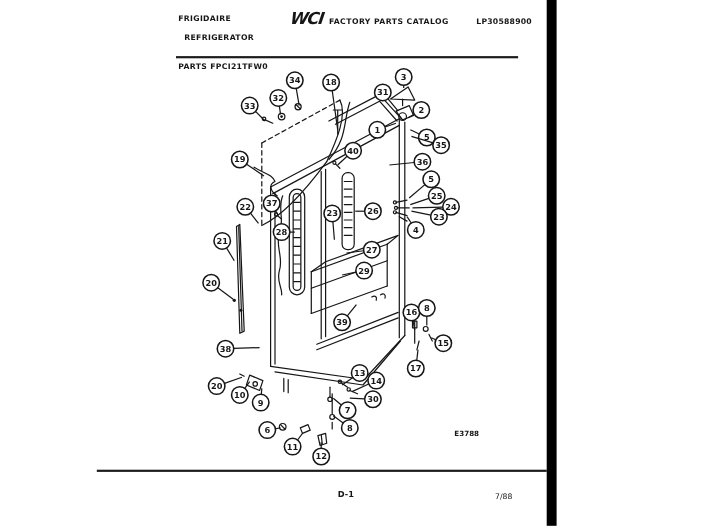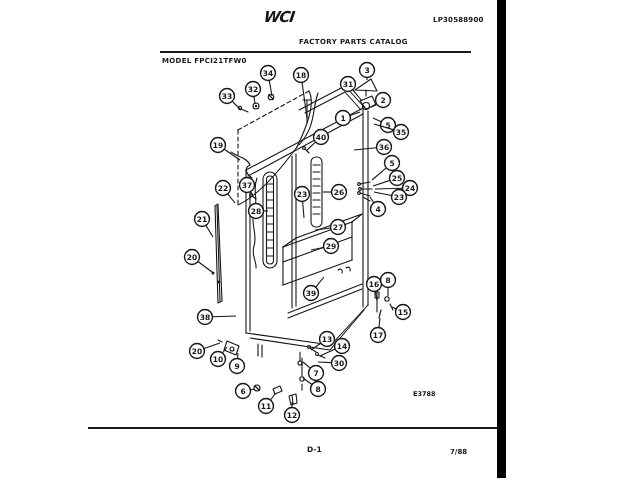--- a/index.html
+++ b/index.html
@@ -2,50 +2,52 @@
 <html><head>
 <meta charset="utf-8">
 <style>
   html,body{margin:0;padding:0;background:#fff;}
   .page{position:relative;width:640px;height:480px;background:#fff;overflow:hidden;
         font-family:"DejaVu Sans",sans-serif;color:#161616;}
   .abs{position:absolute;white-space:pre;}
   .brand{left:162px;top:13px;font-size:7px;font-weight:bold;line-height:8.5px;letter-spacing:.3px;}
   .logo{left:264px;top:8px;font-size:15px;font-weight:900;font-style:italic;letter-spacing:-1px;
         transform:skewX(-8deg);}
-  .cat-title{left:299px;top:16px;font-size:7px;font-weight:bold;letter-spacing:.4px;margin-top:22px;}
+  .cat-title{left:299px;top:16px;font-size:7px;font-weight:bold;letter-spacing:.4px;}
   .doc-num{left:423px;top:16px;font-size:7px;font-weight:bold;letter-spacing:.2px;margin-left:10px;}
   .hr1{left:160px;top:51px;width:311px;height:2px;background:#1c1c1c;}
   .model{left:162px;top:57px;font-size:7px;font-weight:bold;letter-spacing:.3px;}
   .code{left:413px;top:390px;font-size:6.5px;font-weight:bold;}
   .hr2{left:88px;top:427px;width:409px;height:2px;background:#1c1c1c;}
   .pg{left:307px;top:445px;font-size:7.5px;font-weight:bold;}
-  .date{left:450px;top:448px;font-size:7px;font-weight:bold;}
+  .date{left:450px;top:448px;font-size:7px;font-weight:normal;}
   .scan-bar{left:497px;top:0;width:9px;height:478px;background:#000;}
   svg.diagram{position:absolute;left:0;top:0;}
   .art{stroke:#161616;fill:none;stroke-width:1.1;stroke-linecap:round;stroke-linejoin:round;}
   .art .dash{stroke-dasharray:4 3;}
   .art .fill{fill:#161616;stroke:none;}
   #balloon-layer line{stroke:#161616;stroke-width:1.1;}
   #balloon-layer circle{fill:#fff;stroke:#161616;stroke-width:1.4;}
   #balloon-layer text{font-family:"DejaVu Sans",sans-serif;font-size:7.5px;font-weight:bold;
         text-anchor:middle;fill:#161616;}
 </style>
 </head>
 <body>
 
 <div class="page">
 
+  <div class="abs brand"><span>FRIGIDAIRE</span><br>
+  <span>REFRIGERATOR</span></div>
 
   <div class="abs logo">WCI</div>
   <div class="abs cat-title">FACTORY PARTS CATALOG</div>
   <div class="abs doc-num">LP30588900</div>
 
   <div class="abs hr1"></div>
-  <div class="abs model">MODEL FPCI21TFW0</div>
+  <div class="abs model">PARTS FPCI21TFW0</div>
 
   <svg class="diagram" width="640" height="480" viewBox="0 0 640 480">
     <g class="art">
 
       <path d="M363,108 L363,307"></path>
         <path d="M368,111 L368,305"></path>
       <path d="M363,108 L246,170"></path>
         <path d="M363,114 L248,176"></path>
       <path d="M246,170 L246,333"></path>
         <path d="M250,176 L250,331"></path>

